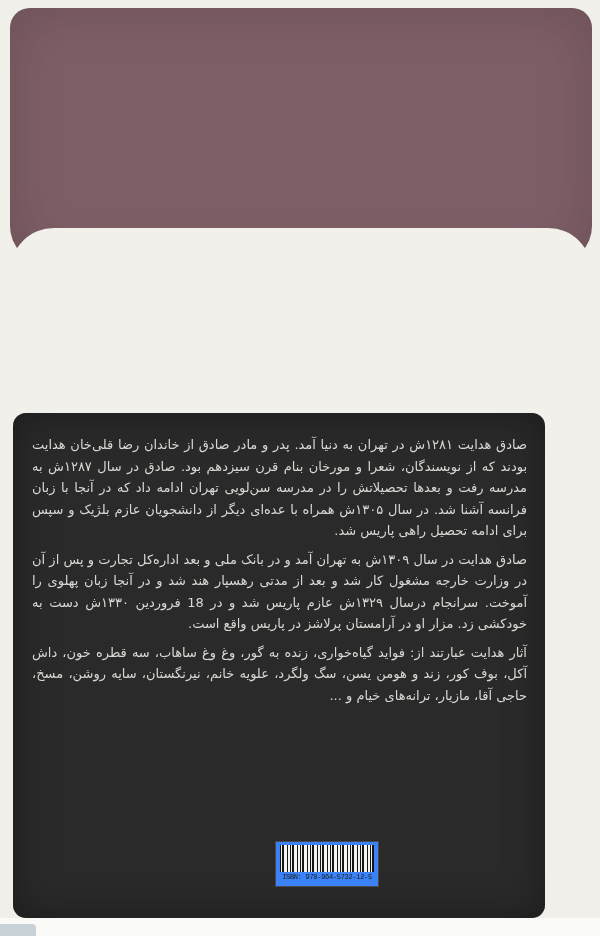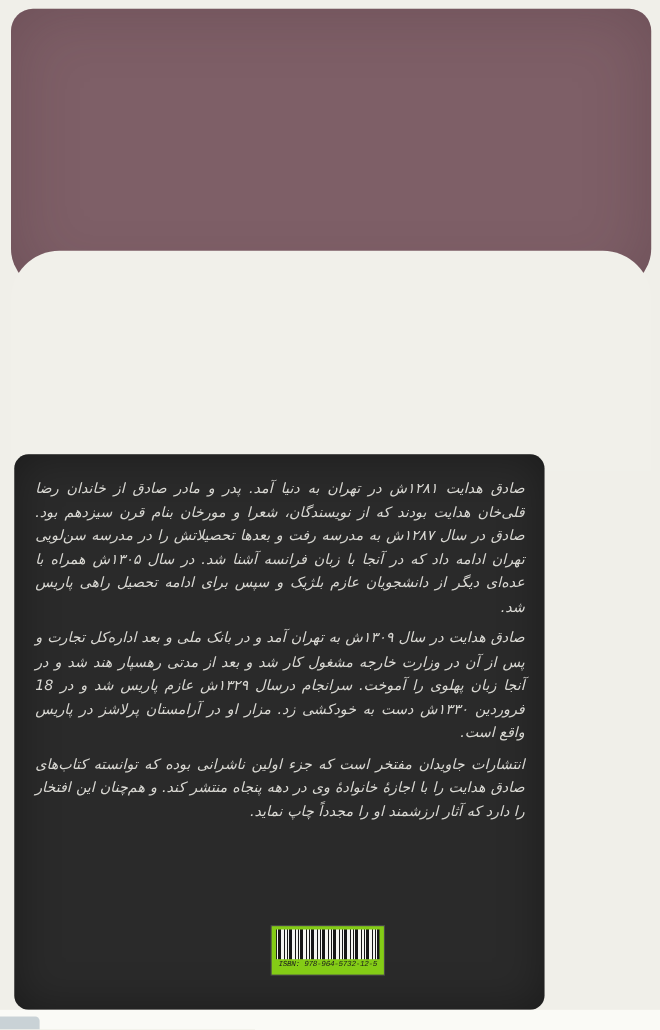--- a/index.html
+++ b/index.html
@@ -13,40 +13,39 @@
     background:#7e5f67;
     border-radius:20px 20px 38px 38px;
     box-shadow:inset 0 0 60px rgba(60,35,45,.25);
   }
   .white-panel{
     position:absolute;left:10px;top:228px;width:582px;height:200px;
     background:#f1f0ea;
     border-radius:44px 44px 0 0;
   }
   .bio-panel{
-    position:absolute;left:13px;top:413px;width:482px;height:505px;
+    position:absolute;left:13px;top:413px;width:532px;height:505px;
     background:#2a2a2a;
     border-radius:13px;
     box-shadow:inset 0 0 40px rgba(0,0,0,.35);
-    font-style:italic;
   }
   .bio-text{
     position:absolute;top:21px;right:18px;left:19px;
     direction:rtl;
     color:#d9d8d3;
     font-size:13px;line-height:21.5px;
     text-align:justify;
   }
   .bio-text p{margin:0 0 7px 0;}
   .publisher-logo{
     position:absolute;left:33px;top:380px;width:84px;height:106px;
   }
   .barcode{
-    position:absolute;left:234px;top:429px;width:102px;height:44px;
-    background:#84cc16;
+    position:absolute;left:263px;top:429px;width:102px;height:44px;
+    background:#3b82f6;
     box-shadow:0 0 0 1px rgba(255,255,255,.15);
     padding:3px 4px 2px 4px;box-sizing:border-box;
   }
   .barcode .bars{
     height:27px;width:100%;
     background:
       repeating-linear-gradient(90deg,
         #161616 0px,#161616 1px,
         #f4f4f0 1px,#f4f4f0 2px,
         #161616 2px,#161616 4px,
@@ -76,21 +75,21 @@
 <div>
 
   <div class="top-panel"></div>
   <div class="white-panel"></div>
 
   <div class="bio-panel">
 
     <div class="bio-text">
       <p>صادق هدایت ۱۲۸۱ش در تهران به دنیا آمد. پدر و مادر صادق از خاندان رضا قلی‌خان هدایت بودند که از نویسندگان، شعرا و مورخان بنام قرن سیزدهم بود. صادق در سال ۱۲۸۷ش به مدرسه رفت و بعدها تحصیلاتش را در مدرسه سن‌لویی تهران ادامه داد که در آنجا با زبان فرانسه آشنا شد. در سال ۱۳۰۵ش همراه با عده‌ای دیگر از دانشجویان عازم بلژیک و سپس برای ادامه تحصیل راهی پاریس شد.</p>
       <p>صادق هدایت در سال ۱۳۰۹ش به تهران آمد و در بانک ملی و بعد اداره‌کل تجارت و پس از آن در وزارت خارجه مشغول کار شد و بعد از مدتی رهسپار هند شد و در آنجا زبان پهلوی را آموخت. سرانجام درسال ۱۳۲۹ش عازم پاریس شد و در 18 فروردین ۱۳۳۰ش دست به خودکشی زد. مزار او در آرامستان پرلاشز در پاریس واقع است.</p>
-      <p>انتشارات جاویدان مفتخر است که جزء اولین ناشرانی بوده که توانسته کتاب‌های صادق هدایت را با اجازهٔ خانوادهٔ وی در دهه پنجاه منتشر کند. و هم‌چنان این افتخار را دارد که آثار ارزشمند او را مجدداً چاپ نماید.</p>
+      <p>آثار هدایت عبارتند از: فواید گیاه‌خواری، زنده به گور، وغ وغ ساهاب، سه قطره خون، داش آکل، بوف کور، زند و هومن یسن، سگ ولگرد، علویه خانم، نیرنگستان، سایه روشن، مسخ، حاجی آقا، مازیار، ترانه‌های خیام و ...</p>
     </div>
 
 
     <div class="barcode">
       <div class="bars"></div>
       <div class="isbn">ISBN: 978-964-5732-12-5</div>
     </div>
 
   </div>
 

